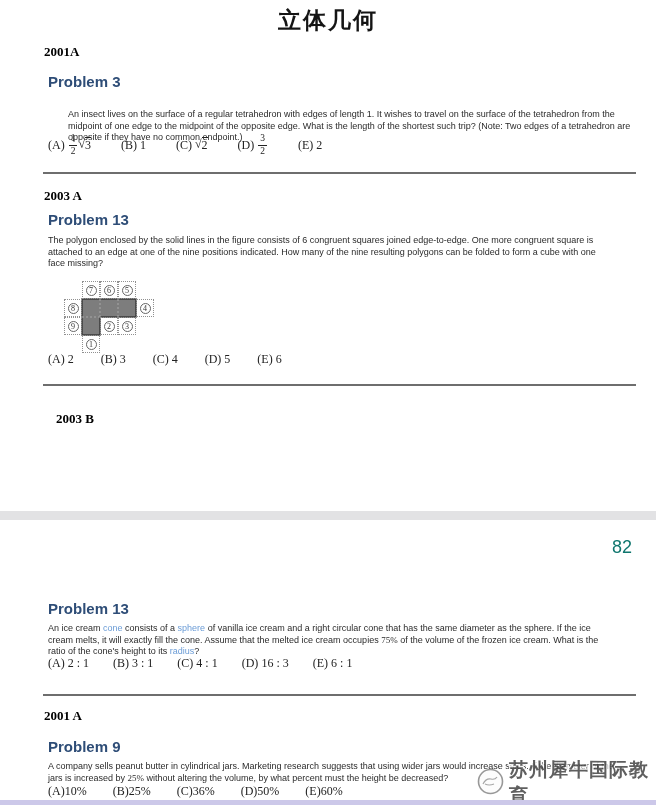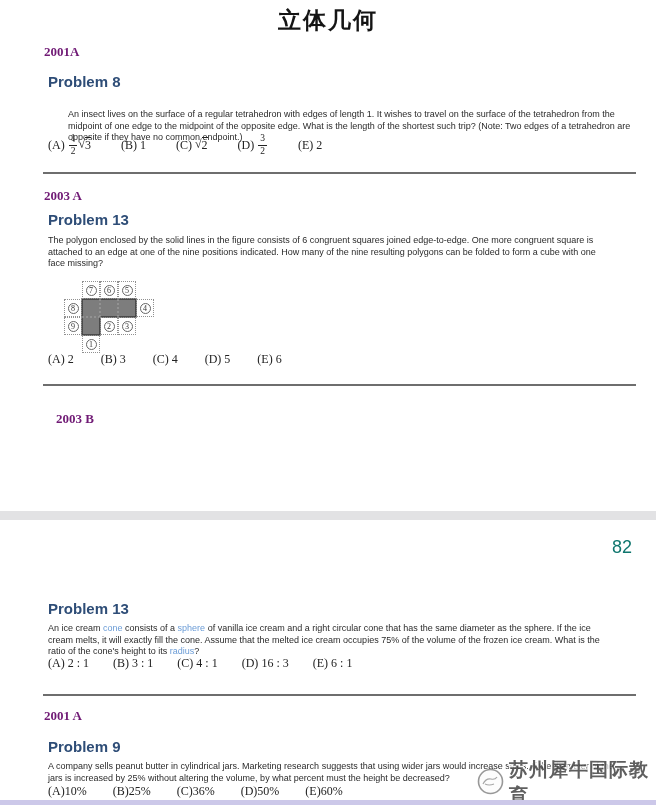--- a/index.html
+++ b/index.html
@@ -3,37 +3,37 @@
 <meta charset="utf-8">
 <style>
   html,body{margin:0;padding:0;}
   body{
     width:656px;height:805px;position:relative;background:#ffffff;
     font-family:"Liberation Sans",sans-serif;overflow:hidden;color:#2b2b2b;
   }
   .abs{position:absolute;}
   #doc-title{top:5px;left:0;width:100%;text-align:center;font-size:23px;font-weight:bold;
     color:#141414;letter-spacing:2px;}
-  .year{font-family:"Liberation Serif",serif;font-weight:bold;font-size:13px;color:#701a75;left:44px;}
+  .year{font-family:"Liberation Serif",serif;font-weight:bold;font-size:13px;color:#000000;left:44px;}
   #year-2001a{top:44px;}
   #year-2003a{top:188px;}
   #year-2003b{top:411px;margin-left:12px;}
   #year-2004a{top:708px;}
   .ptitle{font-size:15px;font-weight:bold;color:var(--heading-blue,#2e4d77);left:48px;}
   #ptitle-15{top:73px;}
   #ptitle-13a{top:211px;}
   #ptitle-13b{top:600px;}
   #ptitle-9{top:738px;}
   .body-text{left:48px;width:567px;font-size:9px;line-height:11.5px;color:#2b2b2b;}
   #body-15{top:109px;margin-left:20px;}
   #body-13a{top:235px;}
   #body-13b{top:623px;}
   #body-9{top:761px;}
   .link{color:var(--link-blue,#6b9cd6);cursor:pointer;}
-  .mathword{font-family:Liberation Sans, sans-serif;}
+  .mathword{font-family:Liberation Serif, serif;}
   .choices{left:48px;font-family:"Liberation Serif",serif;font-size:12px;color:#222;
     display:flex;align-items:center;white-space:pre;}
   #choices-15{top:133px;gap:30px;height:24px;}
   #choices-13a{top:352px;gap:27px;}
   #choices-13b{top:656px;gap:24px;}
   #choices-9{top:784px;gap:26px;}
   .choice{display:inline-flex;align-items:center;}
   .clabel{white-space:pre;}
   .frac{display:inline-flex;flex-direction:column;text-align:center;font-size:9.5px;line-height:1;
     margin:0 1px;vertical-align:middle;}
@@ -58,21 +58,21 @@
   #wm-text{font-size:19px;font-weight:bold;color:#4a4a4a;letter-spacing:1px;
     text-shadow:1px 1px 0 #fff,-1px -1px 0 #fff,1px -1px 0 #fff,-1px 1px 0 #fff,0 0 3px #fff;}
 </style>
 </head>
 <body>
 
 <div id="page-1">
   <div id="doc-title" class="abs">立体几何</div>
 
   <div id="year-2001a" class="abs year">2001A</div>
-  <div id="ptitle-15" class="abs ptitle">Problem 8</div>
+  <div id="ptitle-15" class="abs ptitle">Problem 3</div>
   <div id="body-15" class="abs body-text">An insect lives on the surface of a regular tetrahedron with edges of length 1. It wishes to travel on the surface of the tetrahedron from the midpoint of one edge to the midpoint of the opposite edge. What is the length of the shortest such trip? (Note: Two edges of a tetrahedron are opposite if they have no common endpoint.)</div>
   <div id="choices-15" class="abs choices"><span class="choice"><span class="clabel">(A) </span><span class="frac"><span class="num">1</span><span class="den">2</span></span><span class="sqrt">√<span class="rad">3</span></span></span><span class="choice"><span class="clabel">(B) </span><span>1</span></span><span class="choice"><span class="clabel">(C) </span><span class="sqrt">√<span class="rad">2</span></span></span><span class="choice"><span class="clabel">(D) </span><span class="frac"><span class="num">3</span><span class="den">2</span></span></span><span class="choice"><span class="clabel">(E) </span><span>2</span></span></div>
 
   <div id="sep-1" class="abs sep"></div>
 
   <div id="year-2003a" class="abs year">2003 A</div>
   <div id="ptitle-13a" class="abs ptitle">Problem 13</div>
   <div id="body-13a" class="abs body-text">The polygon enclosed by the solid lines in the figure consists of 6 congruent squares joined edge-to-edge. One more congruent square is attached to an edge at one of the nine positions indicated. How many of the nine resulting polygons can be folded to form a cube with one face missing?</div>
   <div id="figure" class="abs" style="width: 90px; height: 72px;">
       <svg width="90" height="72" style="position: absolute; left: 0px; top: 0px;">

